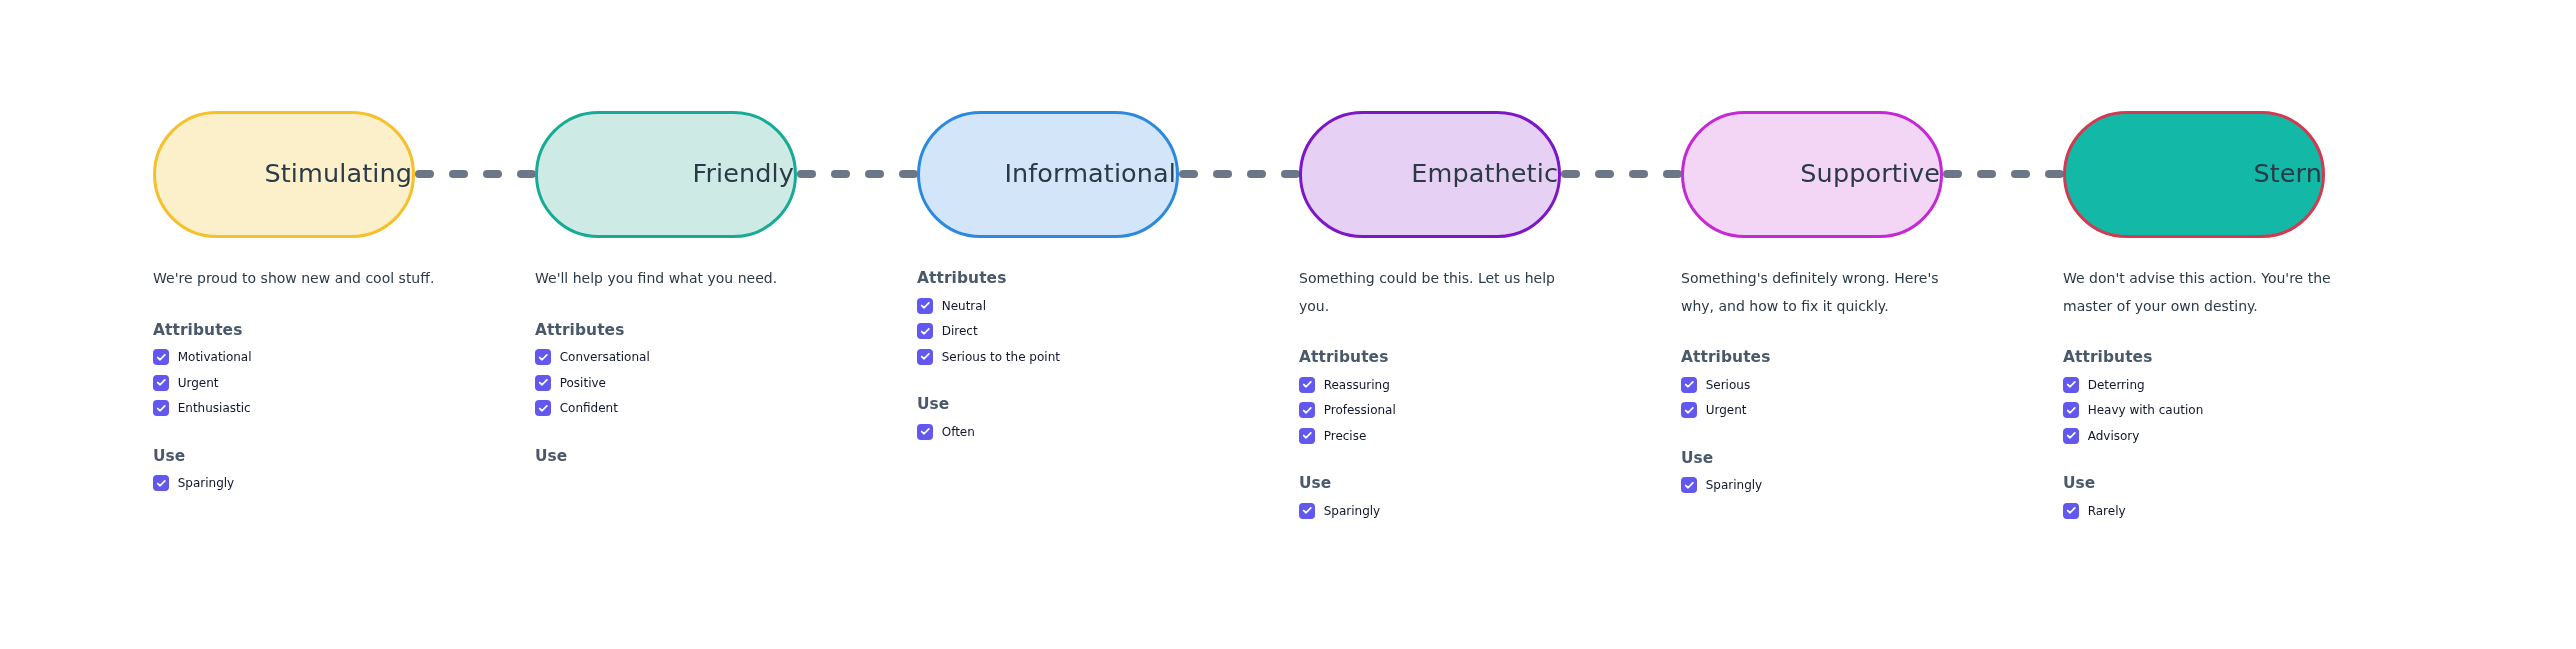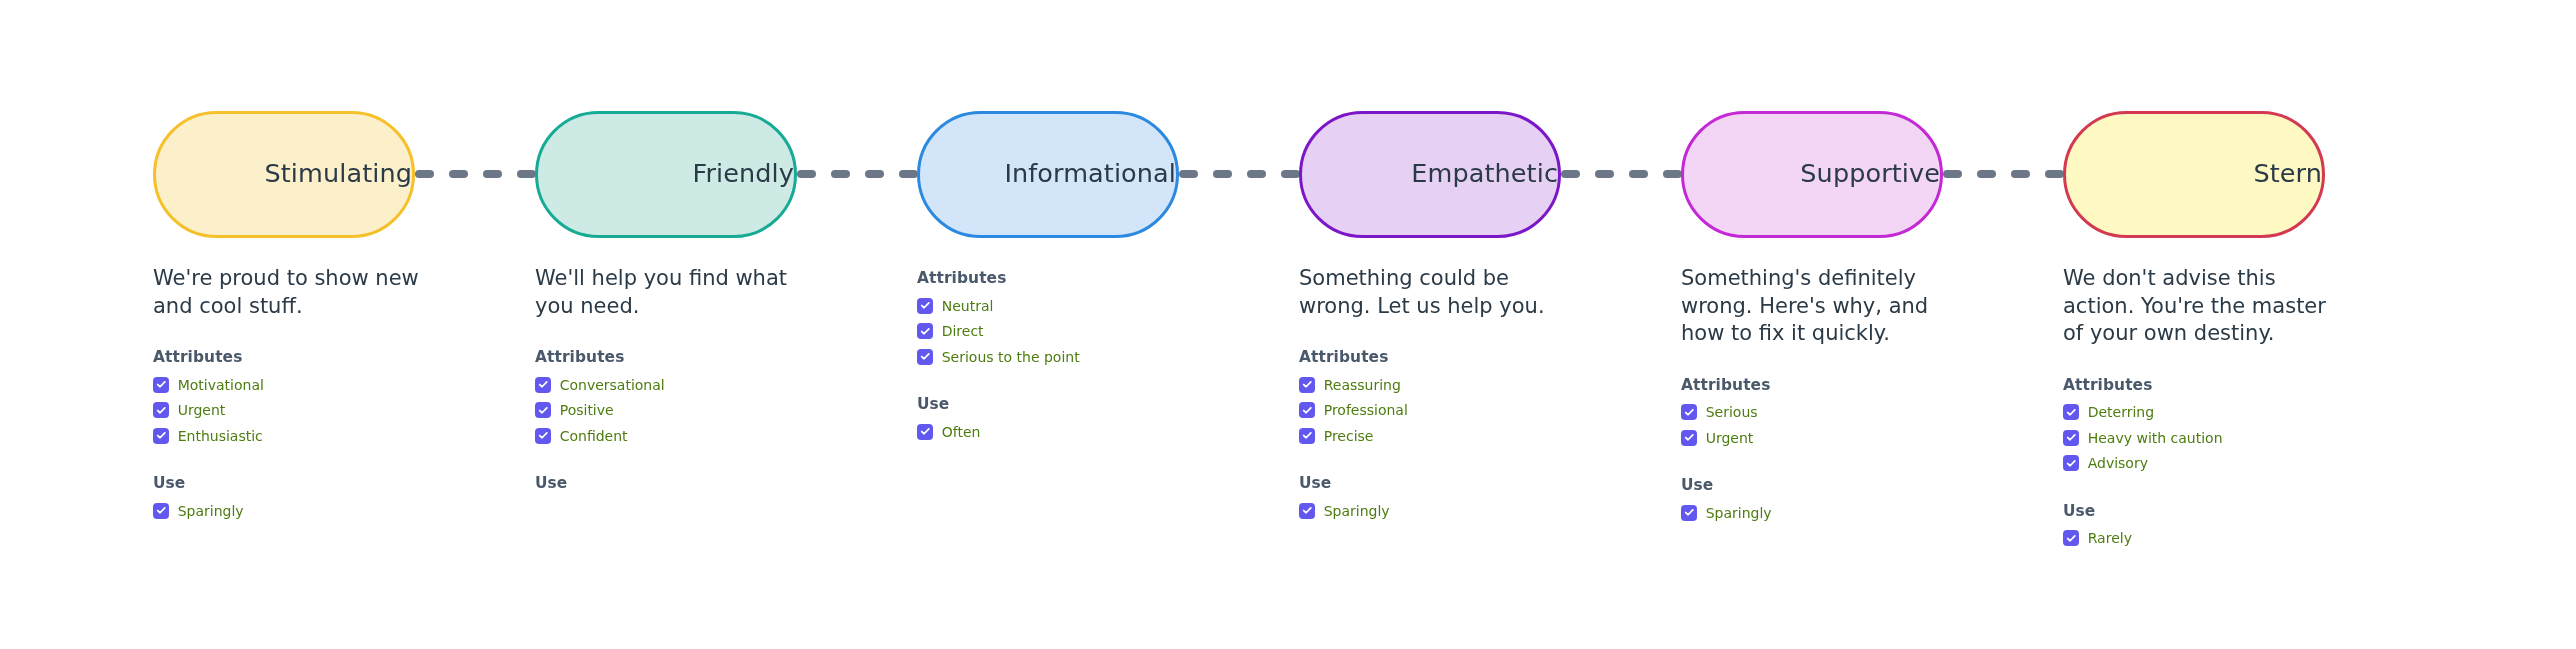--- a/index.html
+++ b/index.html
@@ -81,21 +81,21 @@
     border-radius: 4px;
     background: #6b7787;
   }
 
   .connector.hidden { visibility: hidden; }
 
   
   .desc {
     margin-top: 24px;
     width: 282px;
-    font-size: 21px;
+    font-size: 14px;
     line-height: 27.5px;
     color: #2b3a47;
     font-weight: 400;
   }
 
   
   .groups {
     margin-top: 28px;
     width: 315px;
   }
@@ -124,23 +124,23 @@
     background: #6257ee;
     flex: 0 0 16px;
     display: flex;
     align-items: center;
     justify-content: center;
   }
 
   .checkbox svg { display: block; }
 
   .check-label {
-    font-size: 14px;
+    font-size: 12px;
     line-height: 1;
-    color: #4d7c0f;
+    color: #0f172a;
     font-weight: 400;
     white-space: nowrap;
   }
 </style>
 </head>
 <body>
 
 <div class="board">
   <div class="columns" id="columns">
       <div class="column">
@@ -301,21 +301,21 @@
           <div class="pill" style="background: rgb(230, 209, 244); border-color: rgb(124, 23, 199);">
             <span class="pill-label">Empathetic</span>
           </div>
           <div class="connector">
             <span class="dash" style="background: rgb(107, 119, 135);"></span>
             <span class="dash" style="background: rgb(107, 119, 135);"></span>
             <span class="dash" style="background: rgb(107, 119, 135);"></span>
             <span class="dash" style="background: rgb(107, 119, 135);"></span>
           </div>
         </div>
-        <div class="desc">Something could be wrong. Let us help you.</div>
+        <div class="desc">Something could be this. Let us help you.</div>
         <div class="groups">
           <div class="group">
             <div class="group-title">Attributes</div>
             <div class="check-item">
               <span class="checkbox" style="background: rgb(98, 87, 238);">
                 <svg width="10.7" height="10.7" viewBox="0 0 16 16" aria-hidden="true">
                   <path d="M2.6 8.3 L6.1 11.6 L13.2 4.3" fill="none" stroke="#ffffff" stroke-width="2.6" stroke-linecap="round" stroke-linejoin="round"></path>
                 </svg>
               </span>
               <span class="check-label">Reassuring</span>
@@ -391,21 +391,21 @@
                   <path d="M2.6 8.3 L6.1 11.6 L13.2 4.3" fill="none" stroke="#ffffff" stroke-width="2.6" stroke-linecap="round" stroke-linejoin="round"></path>
                 </svg>
               </span>
               <span class="check-label">Sparingly</span>
             </div>
           </div>
         </div>
       </div>
       <div class="column">
         <div class="pill-row">
-          <div class="pill" style="background: #fef9c3; border-color: rgb(211, 58, 82);">
+          <div class="pill" style="background: #14b8a6; border-color: rgb(211, 58, 82);">
             <span class="pill-label">Stern</span>
           </div>
           <div class="connector hidden">
             <span class="dash" style="background: rgb(107, 119, 135);"></span>
             <span class="dash" style="background: rgb(107, 119, 135);"></span>
             <span class="dash" style="background: rgb(107, 119, 135);"></span>
             <span class="dash" style="background: rgb(107, 119, 135);"></span>
           </div>
         </div>
         <div class="desc">We don't advise this action. You're the master of your own destiny.</div>

